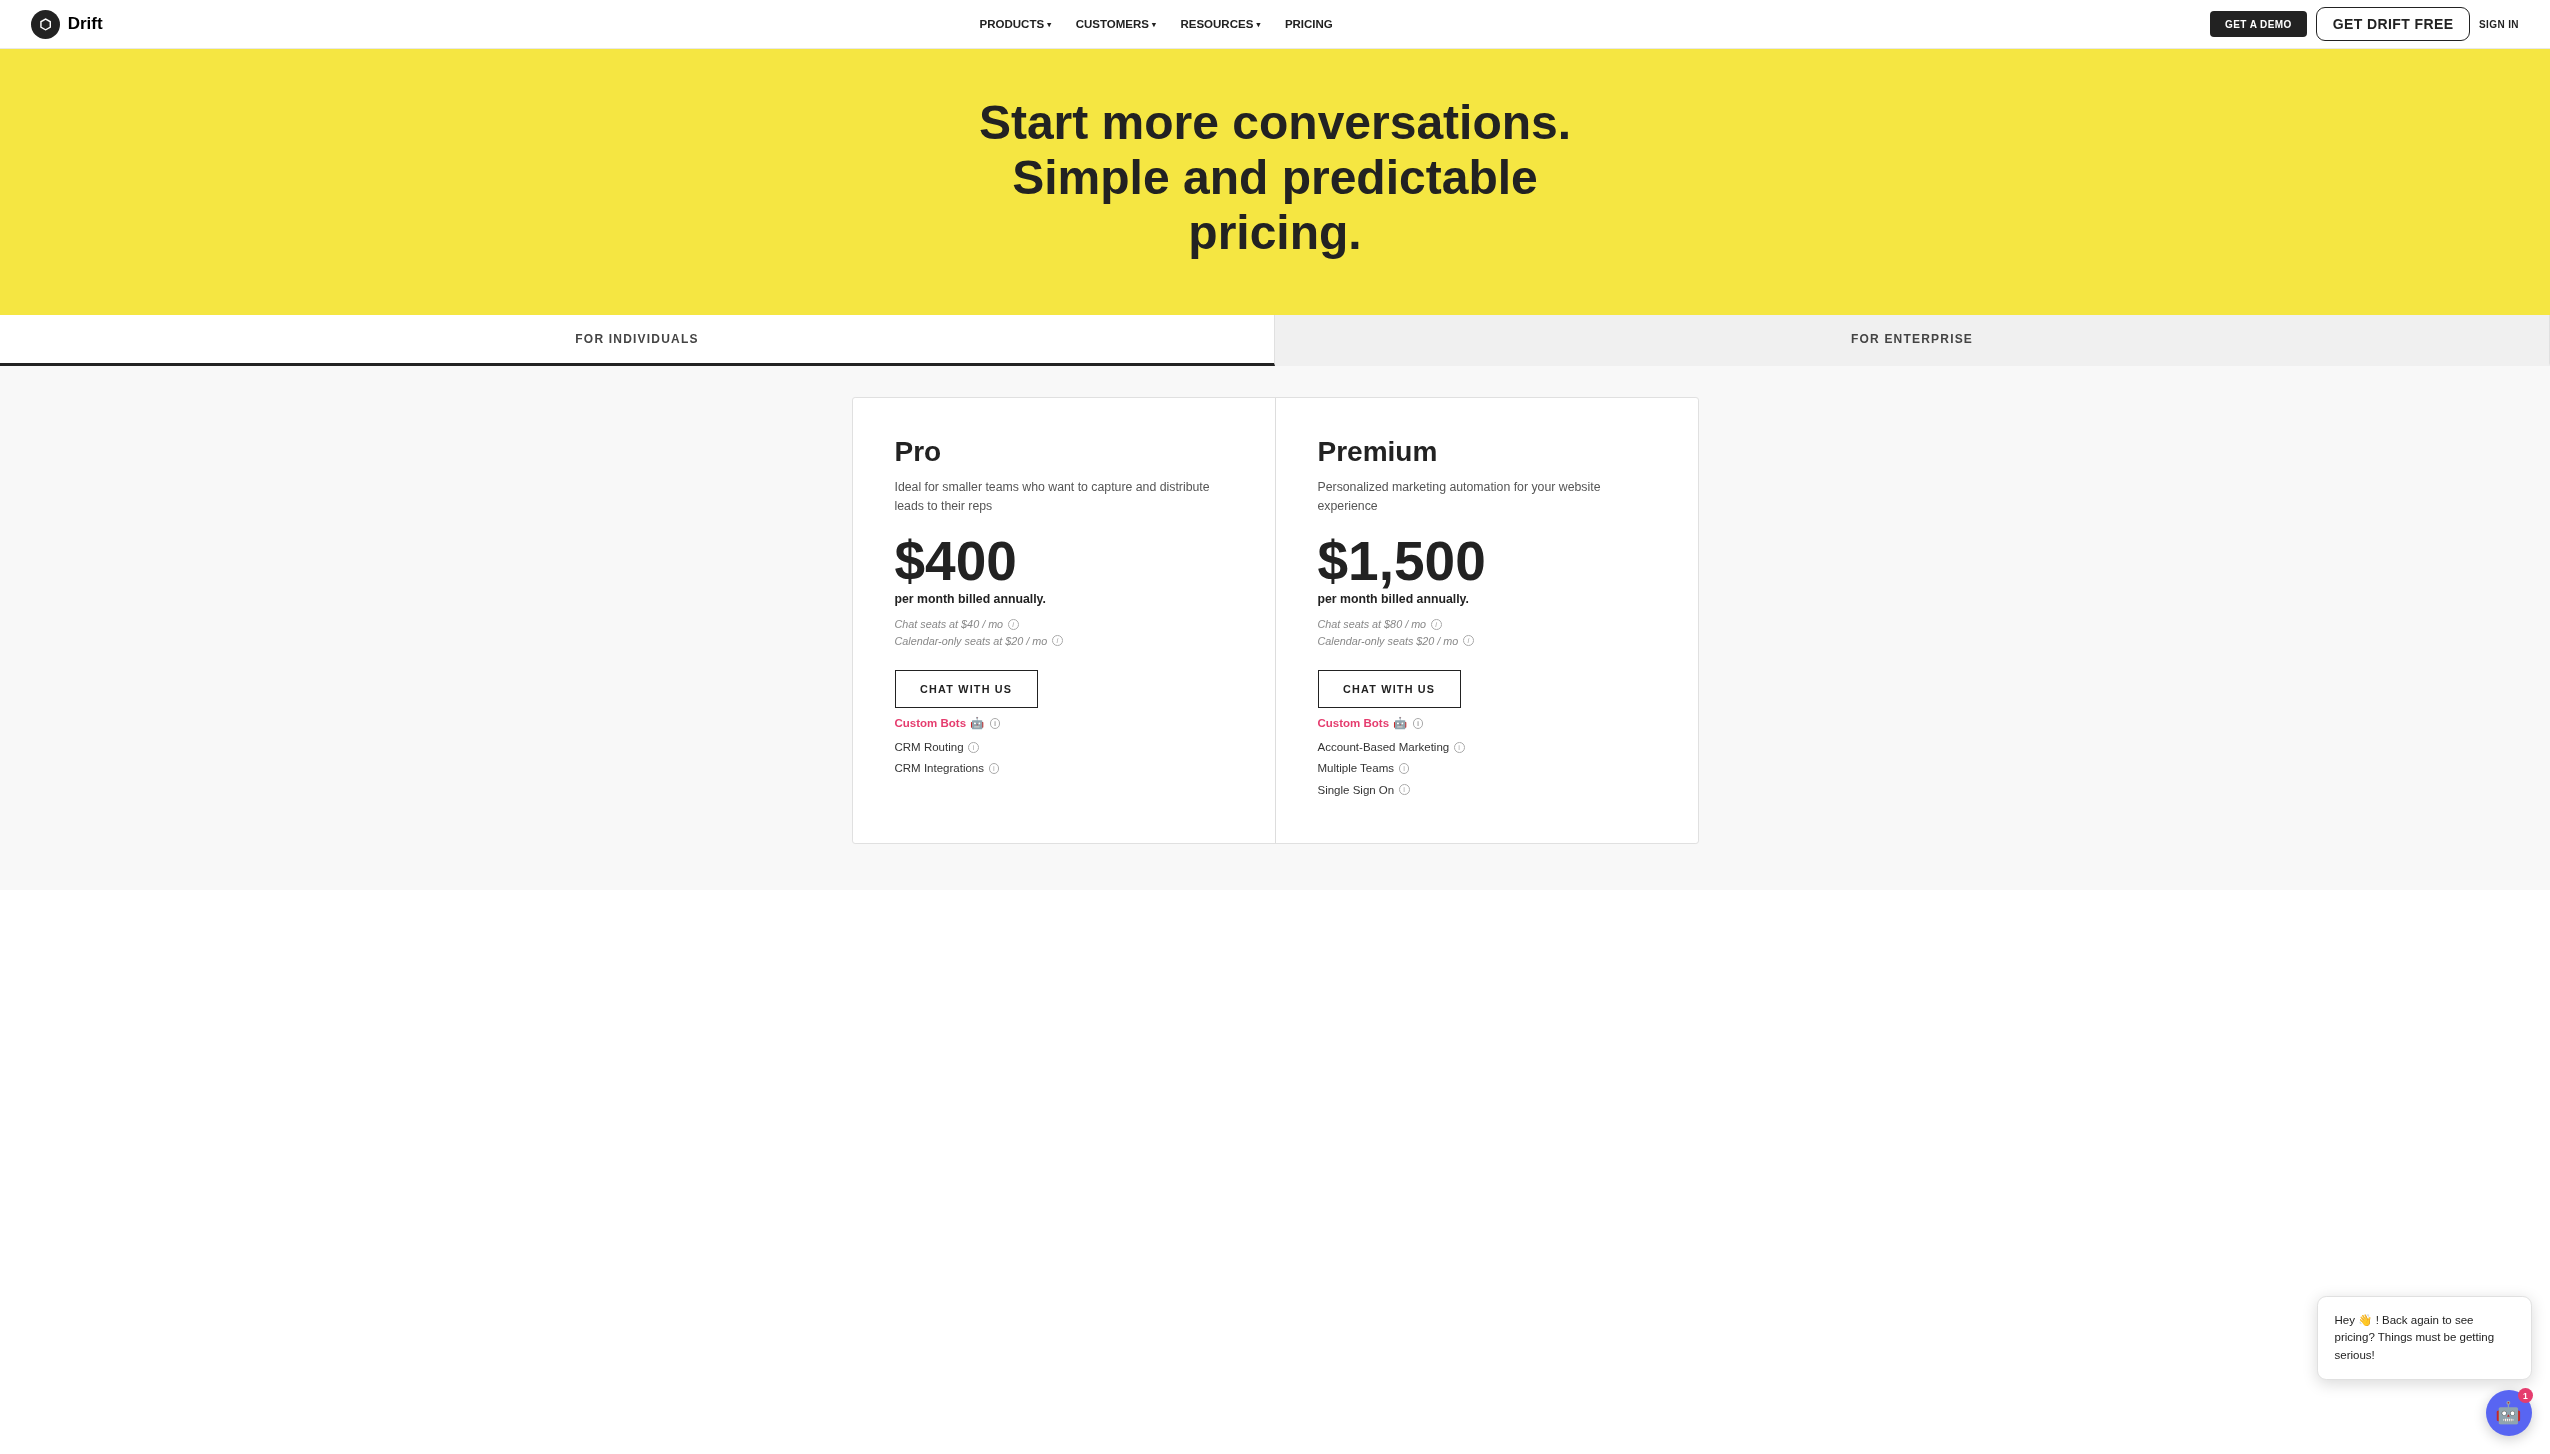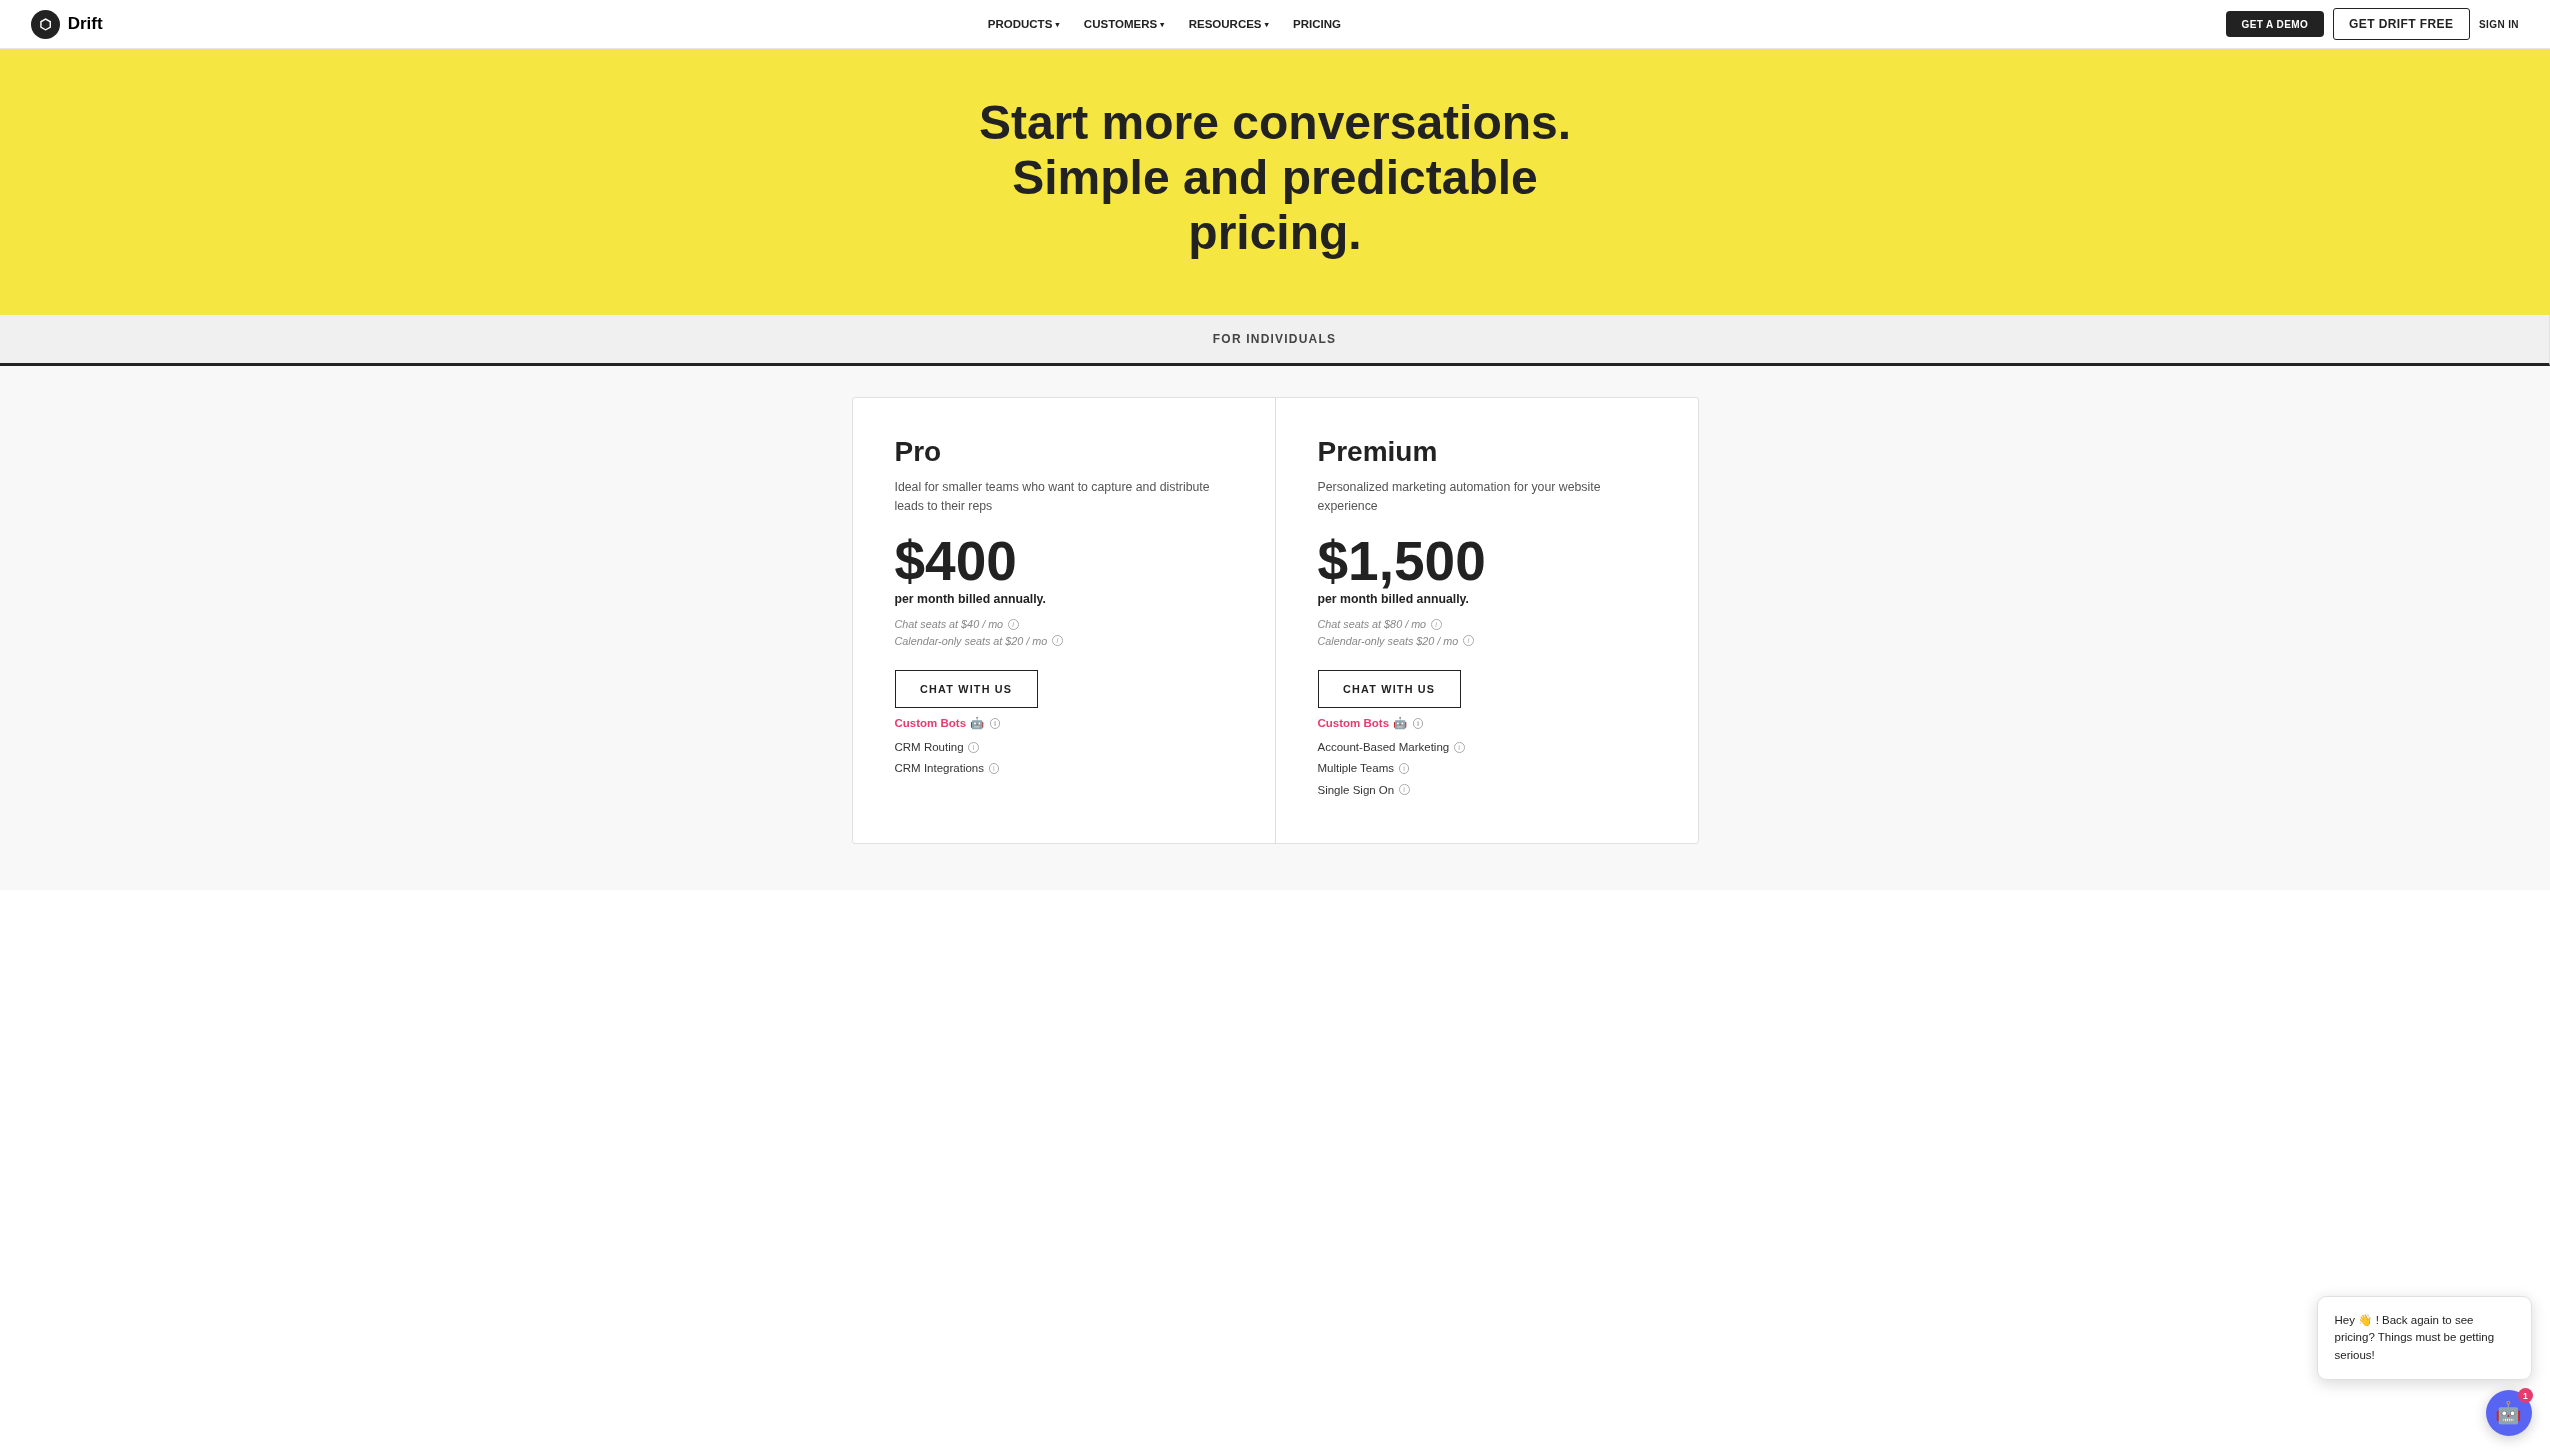--- a/index.html
+++ b/index.html
@@ -22,21 +22,21 @@
       text-decoration: none; display: flex; align-items: center; gap: 3.1px;
     }
     .chevron { font-size: 7.7px; }
     .nav-actions { display: flex; align-items: center; gap: 9.2px; }
     .btn-demo {
       background: #222; color: #fff; border: none; padding: 7.7px 15.4px;
       font-size: 10px; font-weight: 700; cursor: pointer; border-radius: 4px; letter-spacing: 0.4px;
     }
     .btn-free {
       background: #fff; color: #222; border: 1.5px solid #222; padding: 7.7px 15.4px;
-      font-size: 12px; font-weight: 700; cursor: pointer; border-radius: 3px; letter-spacing: 0.4px;
+      font-size: 14px; font-weight: 700; cursor: pointer; border-radius: 9px; letter-spacing: 0.4px;
     }
     .btn-signin {
       background: none; border: none; font-size: 10px; font-weight: 700;
       color: #222; cursor: pointer; letter-spacing: 0.4px;
     }
 
     
     .hero {
       background: #f5e642; padding: 46px 31px 54px; text-align: center;
     }
@@ -173,20 +173,21 @@
 
 <section class="hero">
   <h1>
     <span>Start more conversations.</span><br>
     <span>Simple and predictable pricing.</span>
   </h1>
 </section>
 
 <div class="tabs">
   <div class="tab">FOR INDIVIDUALS</div>
+  <div class="tab">FOR ENTERPRISE</div>
 </div>
 
 <section class="pricing-section">
   <div class="pricing-cards">
 
     <div class="pricing-card">
       <div class="plan-name">Pro</div>
       <div class="plan-desc">Ideal for smaller teams who want to capture and distribute leads to their reps</div>
       <div class="plan-price">$400</div>
       <div class="plan-period">per month billed annually.</div>

